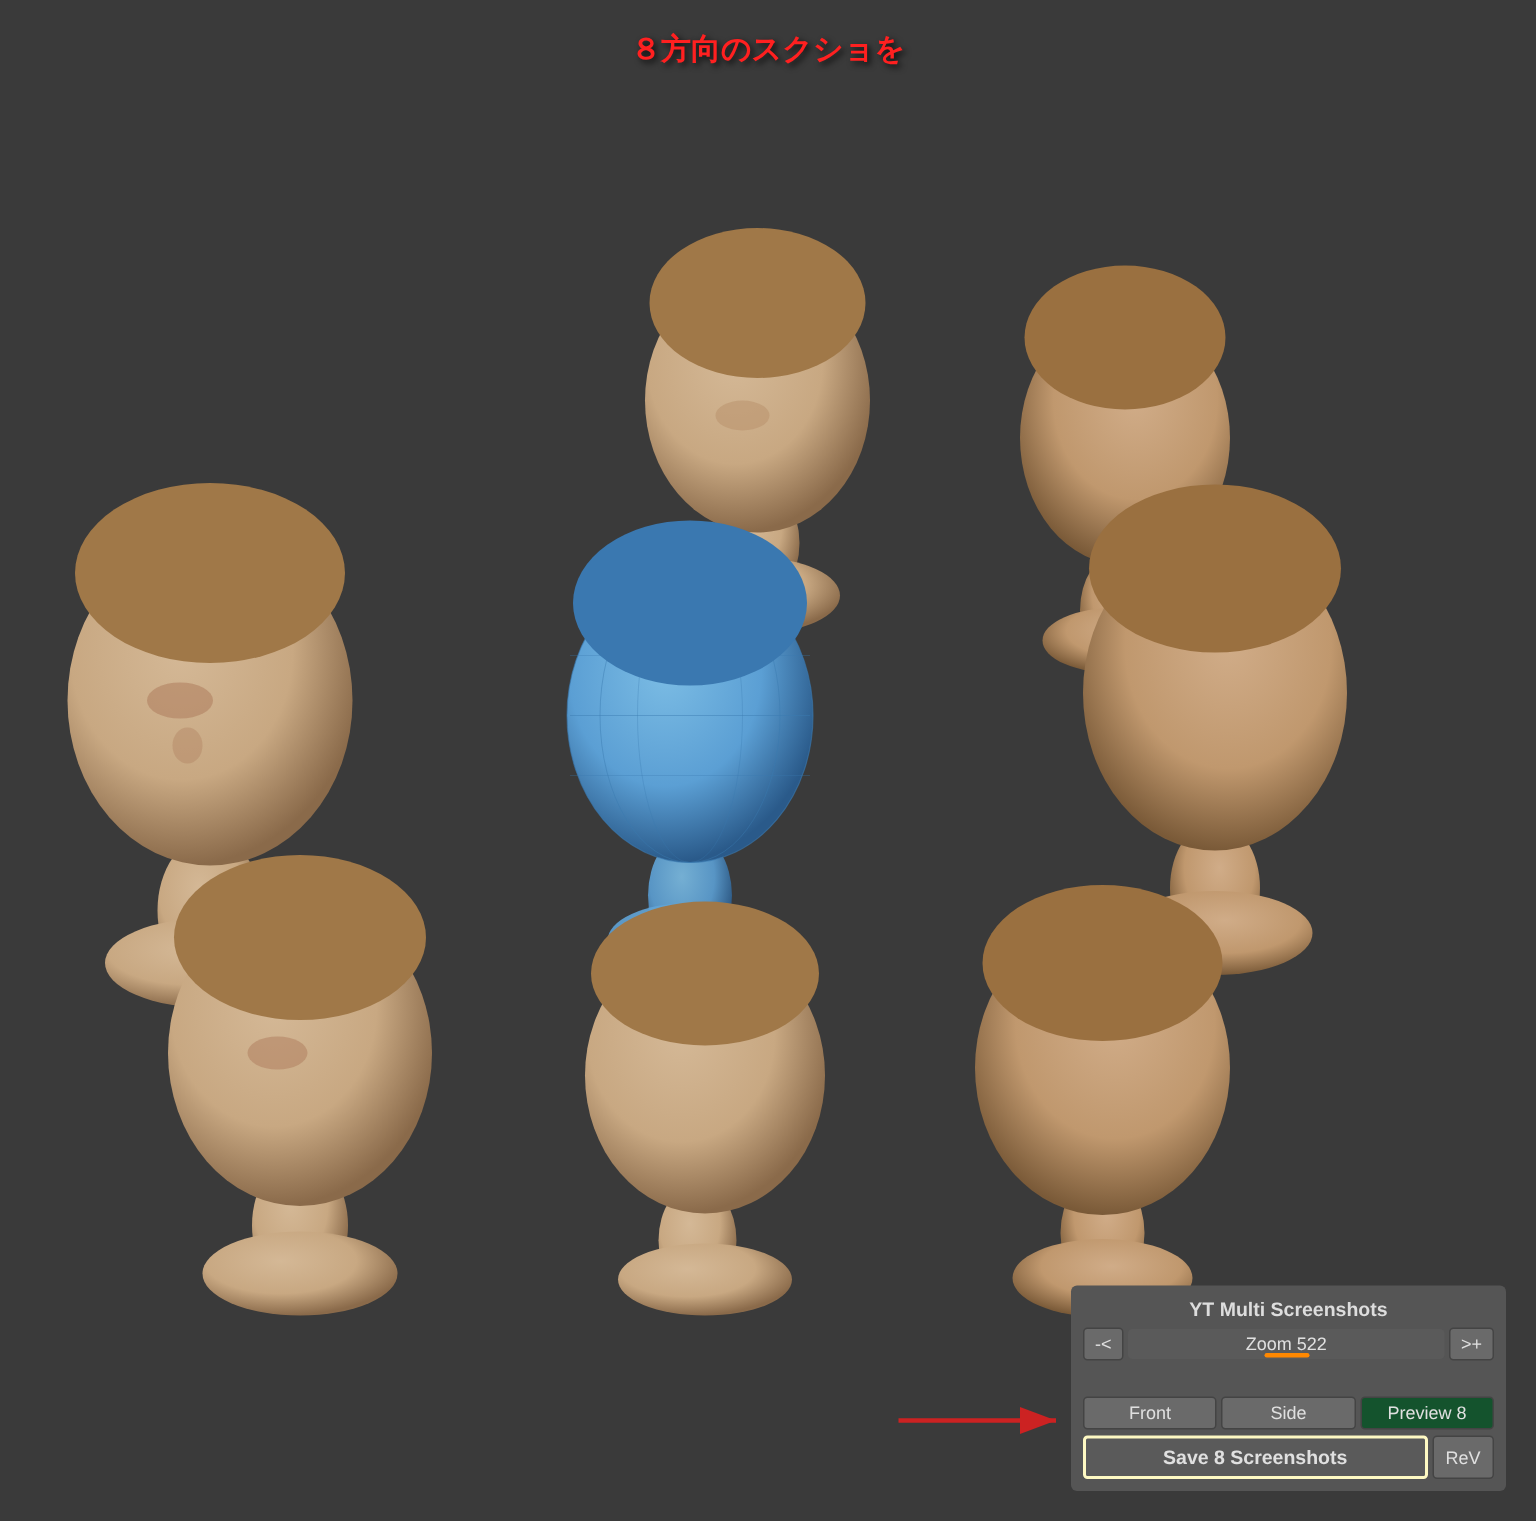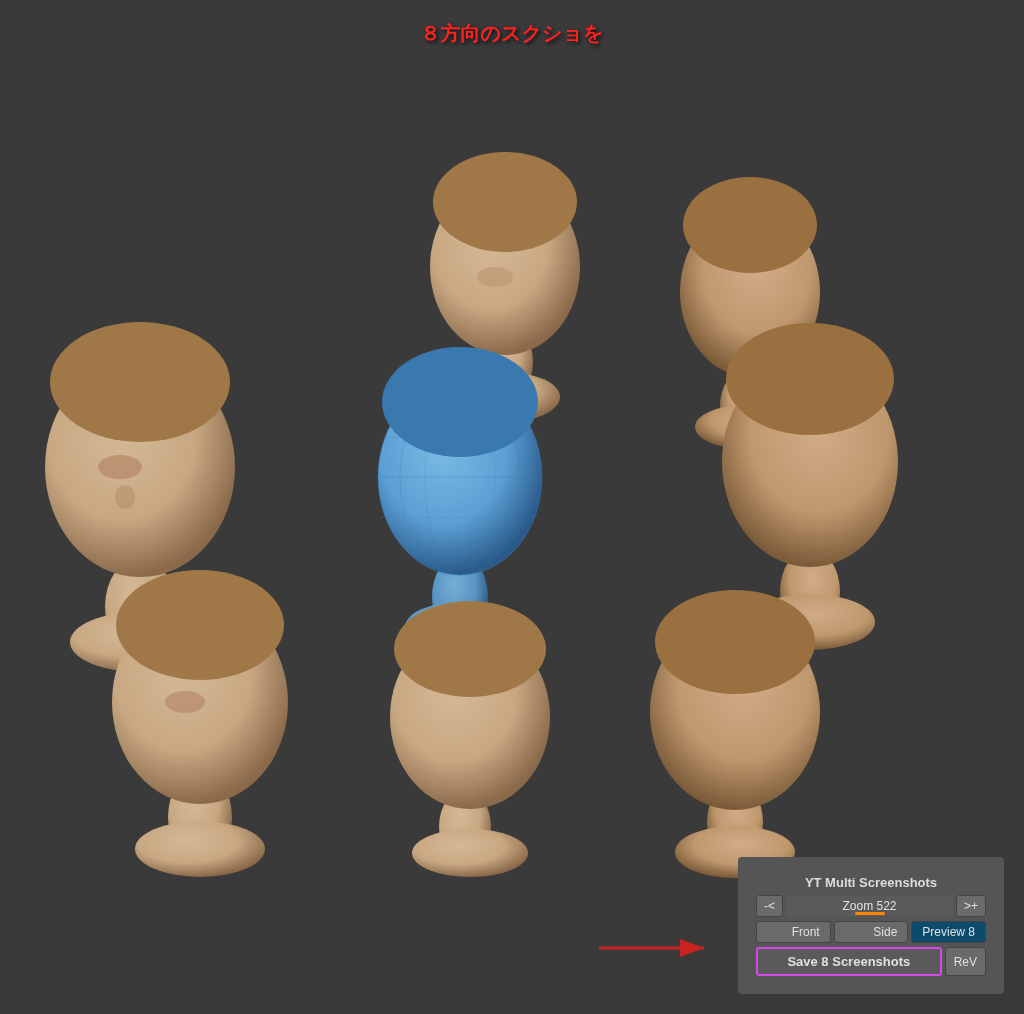--- a/index.html
+++ b/index.html
@@ -51,24 +51,24 @@
       left: 0;
       right: 0;
       bottom: 120px;
     }
 
     
     .ui-panel {
       position: absolute;
       bottom: 20px;
       right: 20px;
-      width: 266px;
+      width: 290px;
       background-color: #555555;
       border-radius: 4px;
-      padding: 18px;
+      padding: 8px;
       z-index: 20;
     }
     .panel-title {
       color: #dddddd;
       font-size: 13px;
       text-align: center;
       margin-bottom: 5px;
       font-weight: bold;
     }
     .panel-row {
@@ -114,36 +114,37 @@
     }
     .tab-btn {
       background-color: #6a6a6a;
       color: #e0e0e0;
       font-size: 12px;
       border: 1px solid #444;
       border-radius: 3px;
       padding: 3px 10px;
       cursor: pointer;
       flex: 1;
-      text-align: right;
+      text-align: center;
+      margin-top: 20px;
     }
     .tab-btn.active {
-      background-color: #0c4a6e;
+      background-color: #14532d;
     }
     .save-row {
       display: flex;
       gap: 3px;
       margin-top: 2px;
     }
     .save-btn {
       background-color: #5a5a5a;
       color: #e0e0e0;
       font-size: 13px;
       font-weight: bold;
-      border: 2px solid #d946ef;
+      border: 2px solid #fef9c3;
       border-radius: 3px;
       padding: 5px 10px;
       cursor: pointer;
       flex: 1;
       text-align: center;
     }
     .rev-btn {
       background-color: #6a6a6a;
       color: #e0e0e0;
       font-size: 12px;

